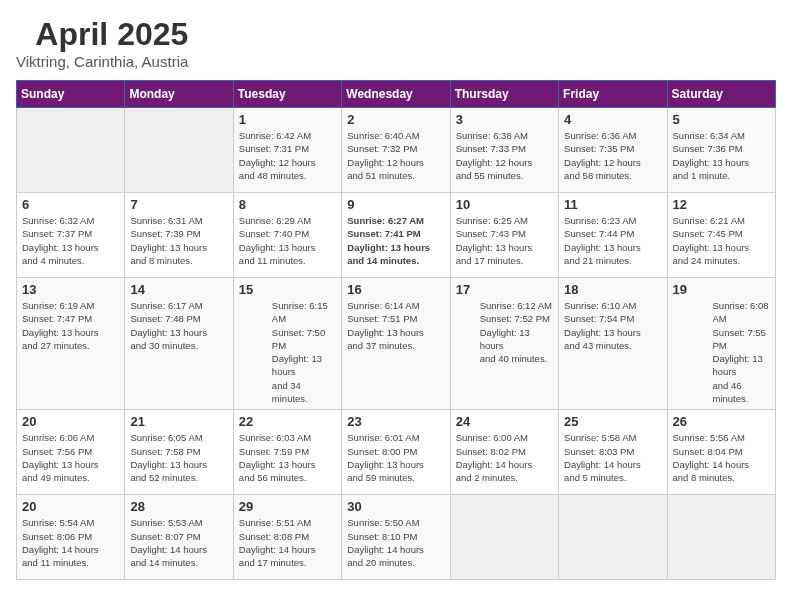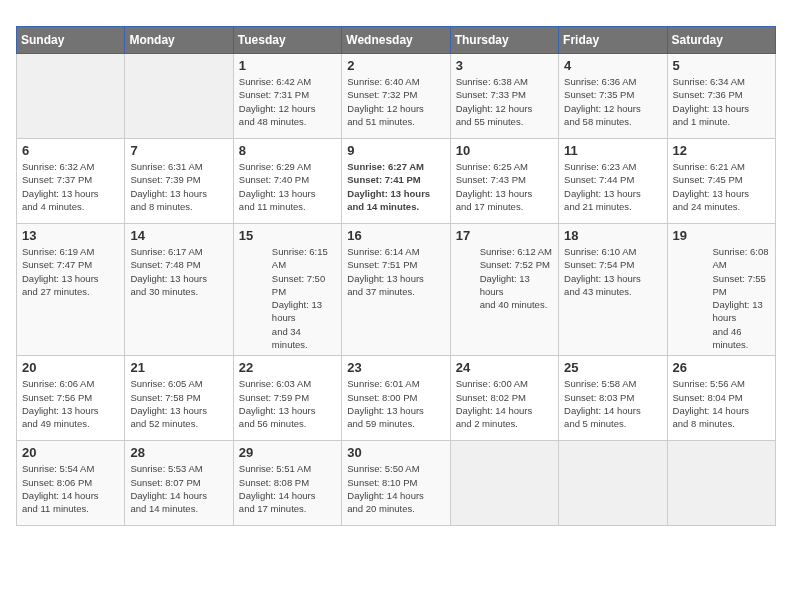--- a/index.html
+++ b/index.html
@@ -48,21 +48,21 @@
     .subtitle {
       font-size: 15px;
       color: #555;
     }
     table {
       width: 100%;
       border-collapse: collapse;
       table-layout: fixed;
     }
     thead tr th {
-      background-color: #737373;
+      background-color: #701a75;
       color: #fff;
       font-size: 12px;
       font-weight: bold;
       padding: 6px 4px;
       text-align: left;
       border: 1px solid #3a62b0;
     }
     tbody tr td {
       vertical-align: top;
       border: 1px solid #ccc;
@@ -88,20 +88,24 @@
       line-height: 1.4;
     }
     .empty-cell {
       background: #f0f0f0 !important;
     }
   </style>
 </head>
 <body>
 
 <div class="header-area">
+  <div class="title-area">
+    <div class="month-title">April 2025</div>
+    <div class="subtitle">Viktring, Carinthia, Austria</div>
+  </div>
 </div>
 
 <table>
   <thead>
     <tr>
     <th>Sunday</th>
         <th>Monday</th>
         <th>Tuesday</th>
         <th>Wednesday</th>
         <th>Thursday</th>

